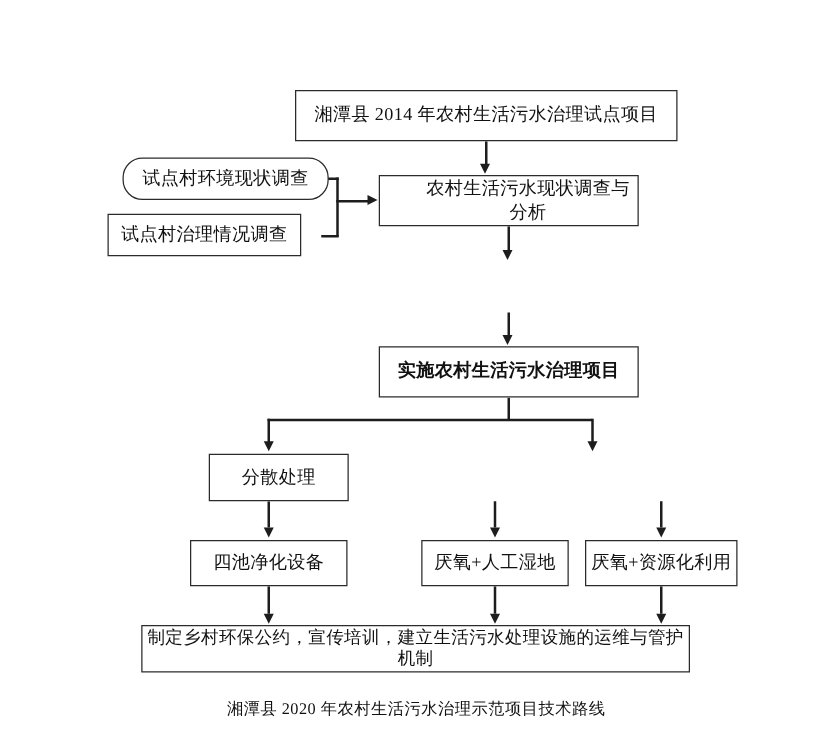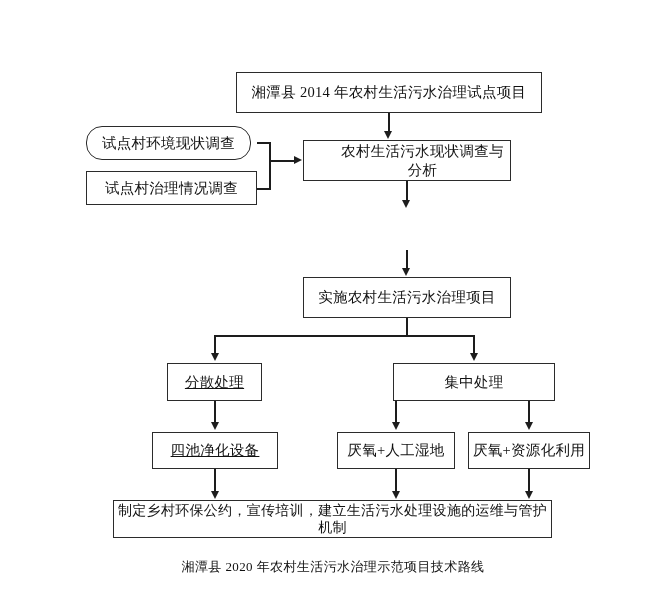--- a/index.html
+++ b/index.html
@@ -74,46 +74,43 @@
 </style>
 </head>
 <body>
 
 <div id="canvas">
 
   <div class="node" style="left:236px; top:72px; width:306px; height:41px;">
     <span>湘潭县 2014 年农村生活污水治理试点项目</span>
   </div>
 
-  <div class="node" style="left:86px; top:126px; width:165px; height:34px;border-radius:16px;">
+  <div class="node" style="left:98px; top:126px; width:165px; height:34px;border-radius:16px;">
     <span>试点村环境现状调查</span>
   </div>
 
-  <div class="node" style="left:86px; top:171px; width:171px; height:34px;text-align:right;">
+  <div class="node" style="left:86px; top:171px; width:155px; height:34px;text-align:right;">
     <span>试点村治理情况调查</span>
   </div>
 
   <div class="node" style="left:303px; top:140px; width:208px; height:41px;padding-left:31px;">
     <span>农村生活污水现状调查与分析</span>
   </div>
 
 
-  <div class="node" style="left:303px; top:277px; width:208px; height:41px;">
+  <div class="node" style="left:303px; top:277px; width:208px; height:41px;font-weight:bold;">
     <span>实施农村生活污水治理项目</span>
   </div>
 
-  <div class="node" style="left:167px; top:363px; width:95px; height:38px;text-decoration:underline;">
+  <div class="node" style="left:167px; top:363px; width:112px; height:38px;">
     <span>分散处理</span>
   </div>
 
-  <div class="node" style="left:393px; top:363px; width:162px; height:38px;">
-    <span>集中处理</span>
-  </div>
 
-  <div class="node" style="left:152px; top:432px; width:126px; height:37px;text-decoration:underline;">
+  <div class="node" style="left:152px; top:432px; width:126px; height:37px;">
     <span>四池净化设备</span>
   </div>
 
   <div class="node" style="left:337px; top:432px; width:118px; height:37px;">
     <span>厌氧+人工湿地</span>
   </div>
 
   <div class="node" style="left:468px; top:432px; width:122px; height:37px;">
     <span>厌氧+资源化利用</span>
   </div>

